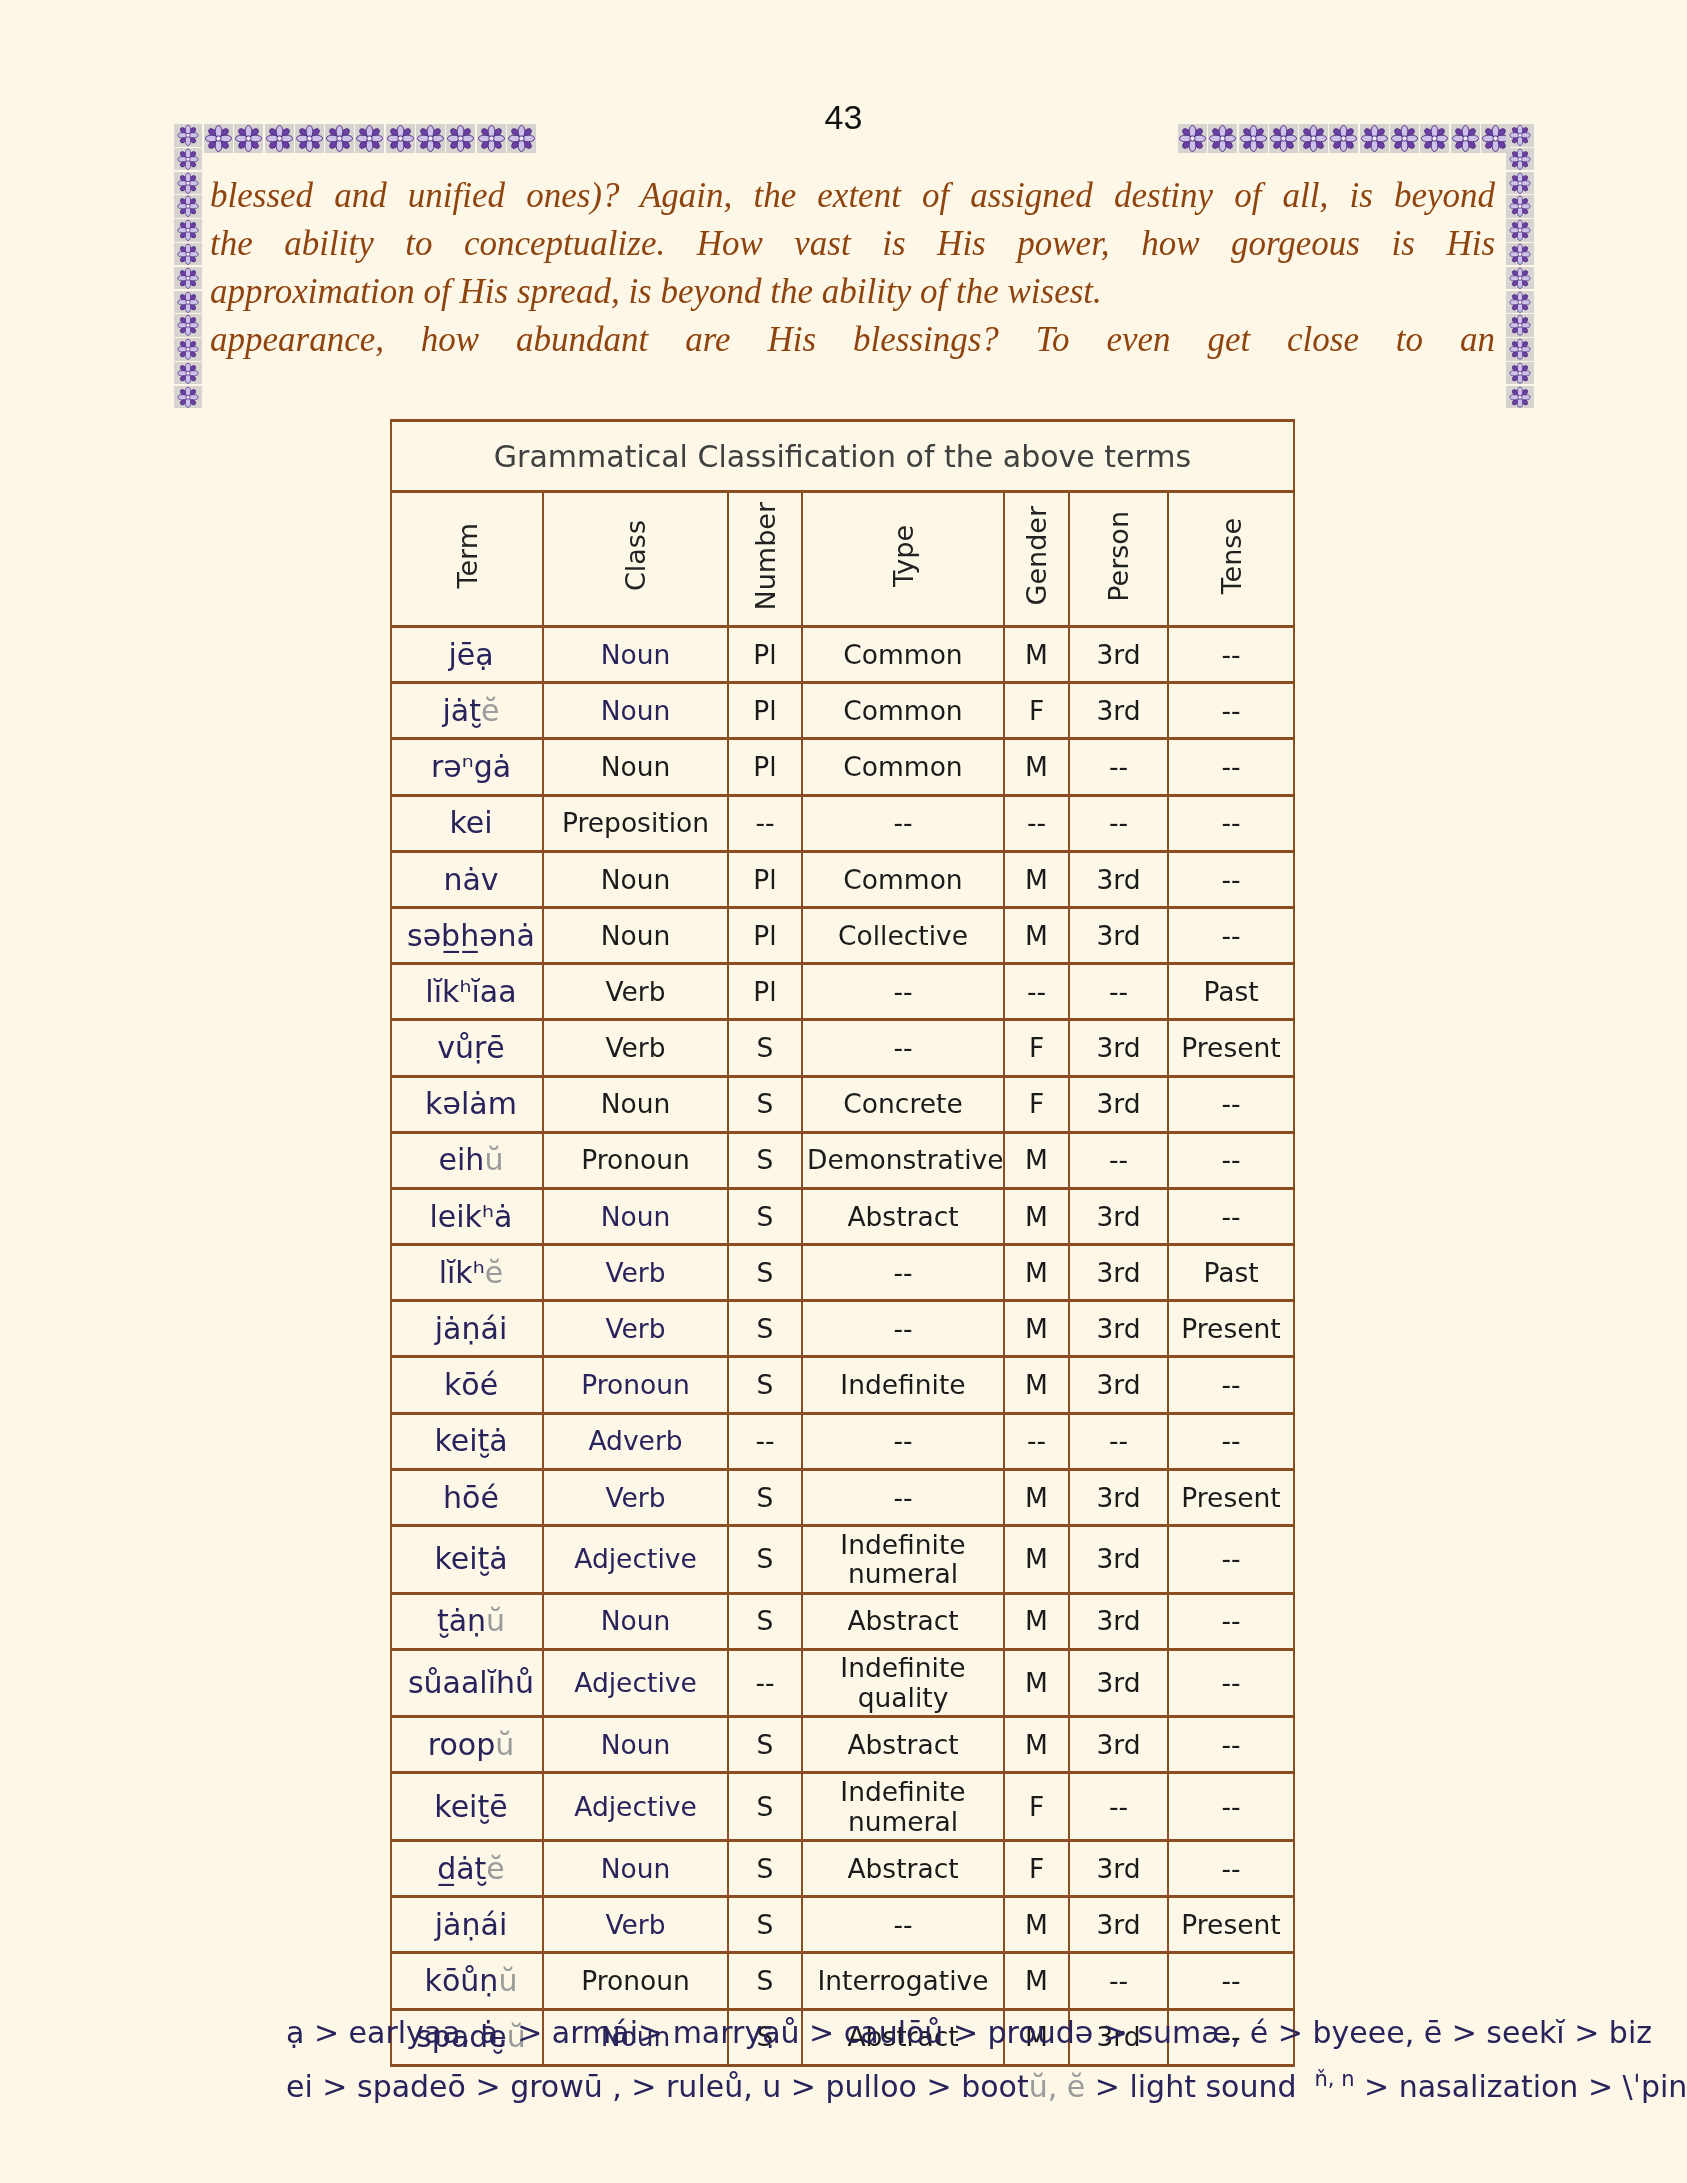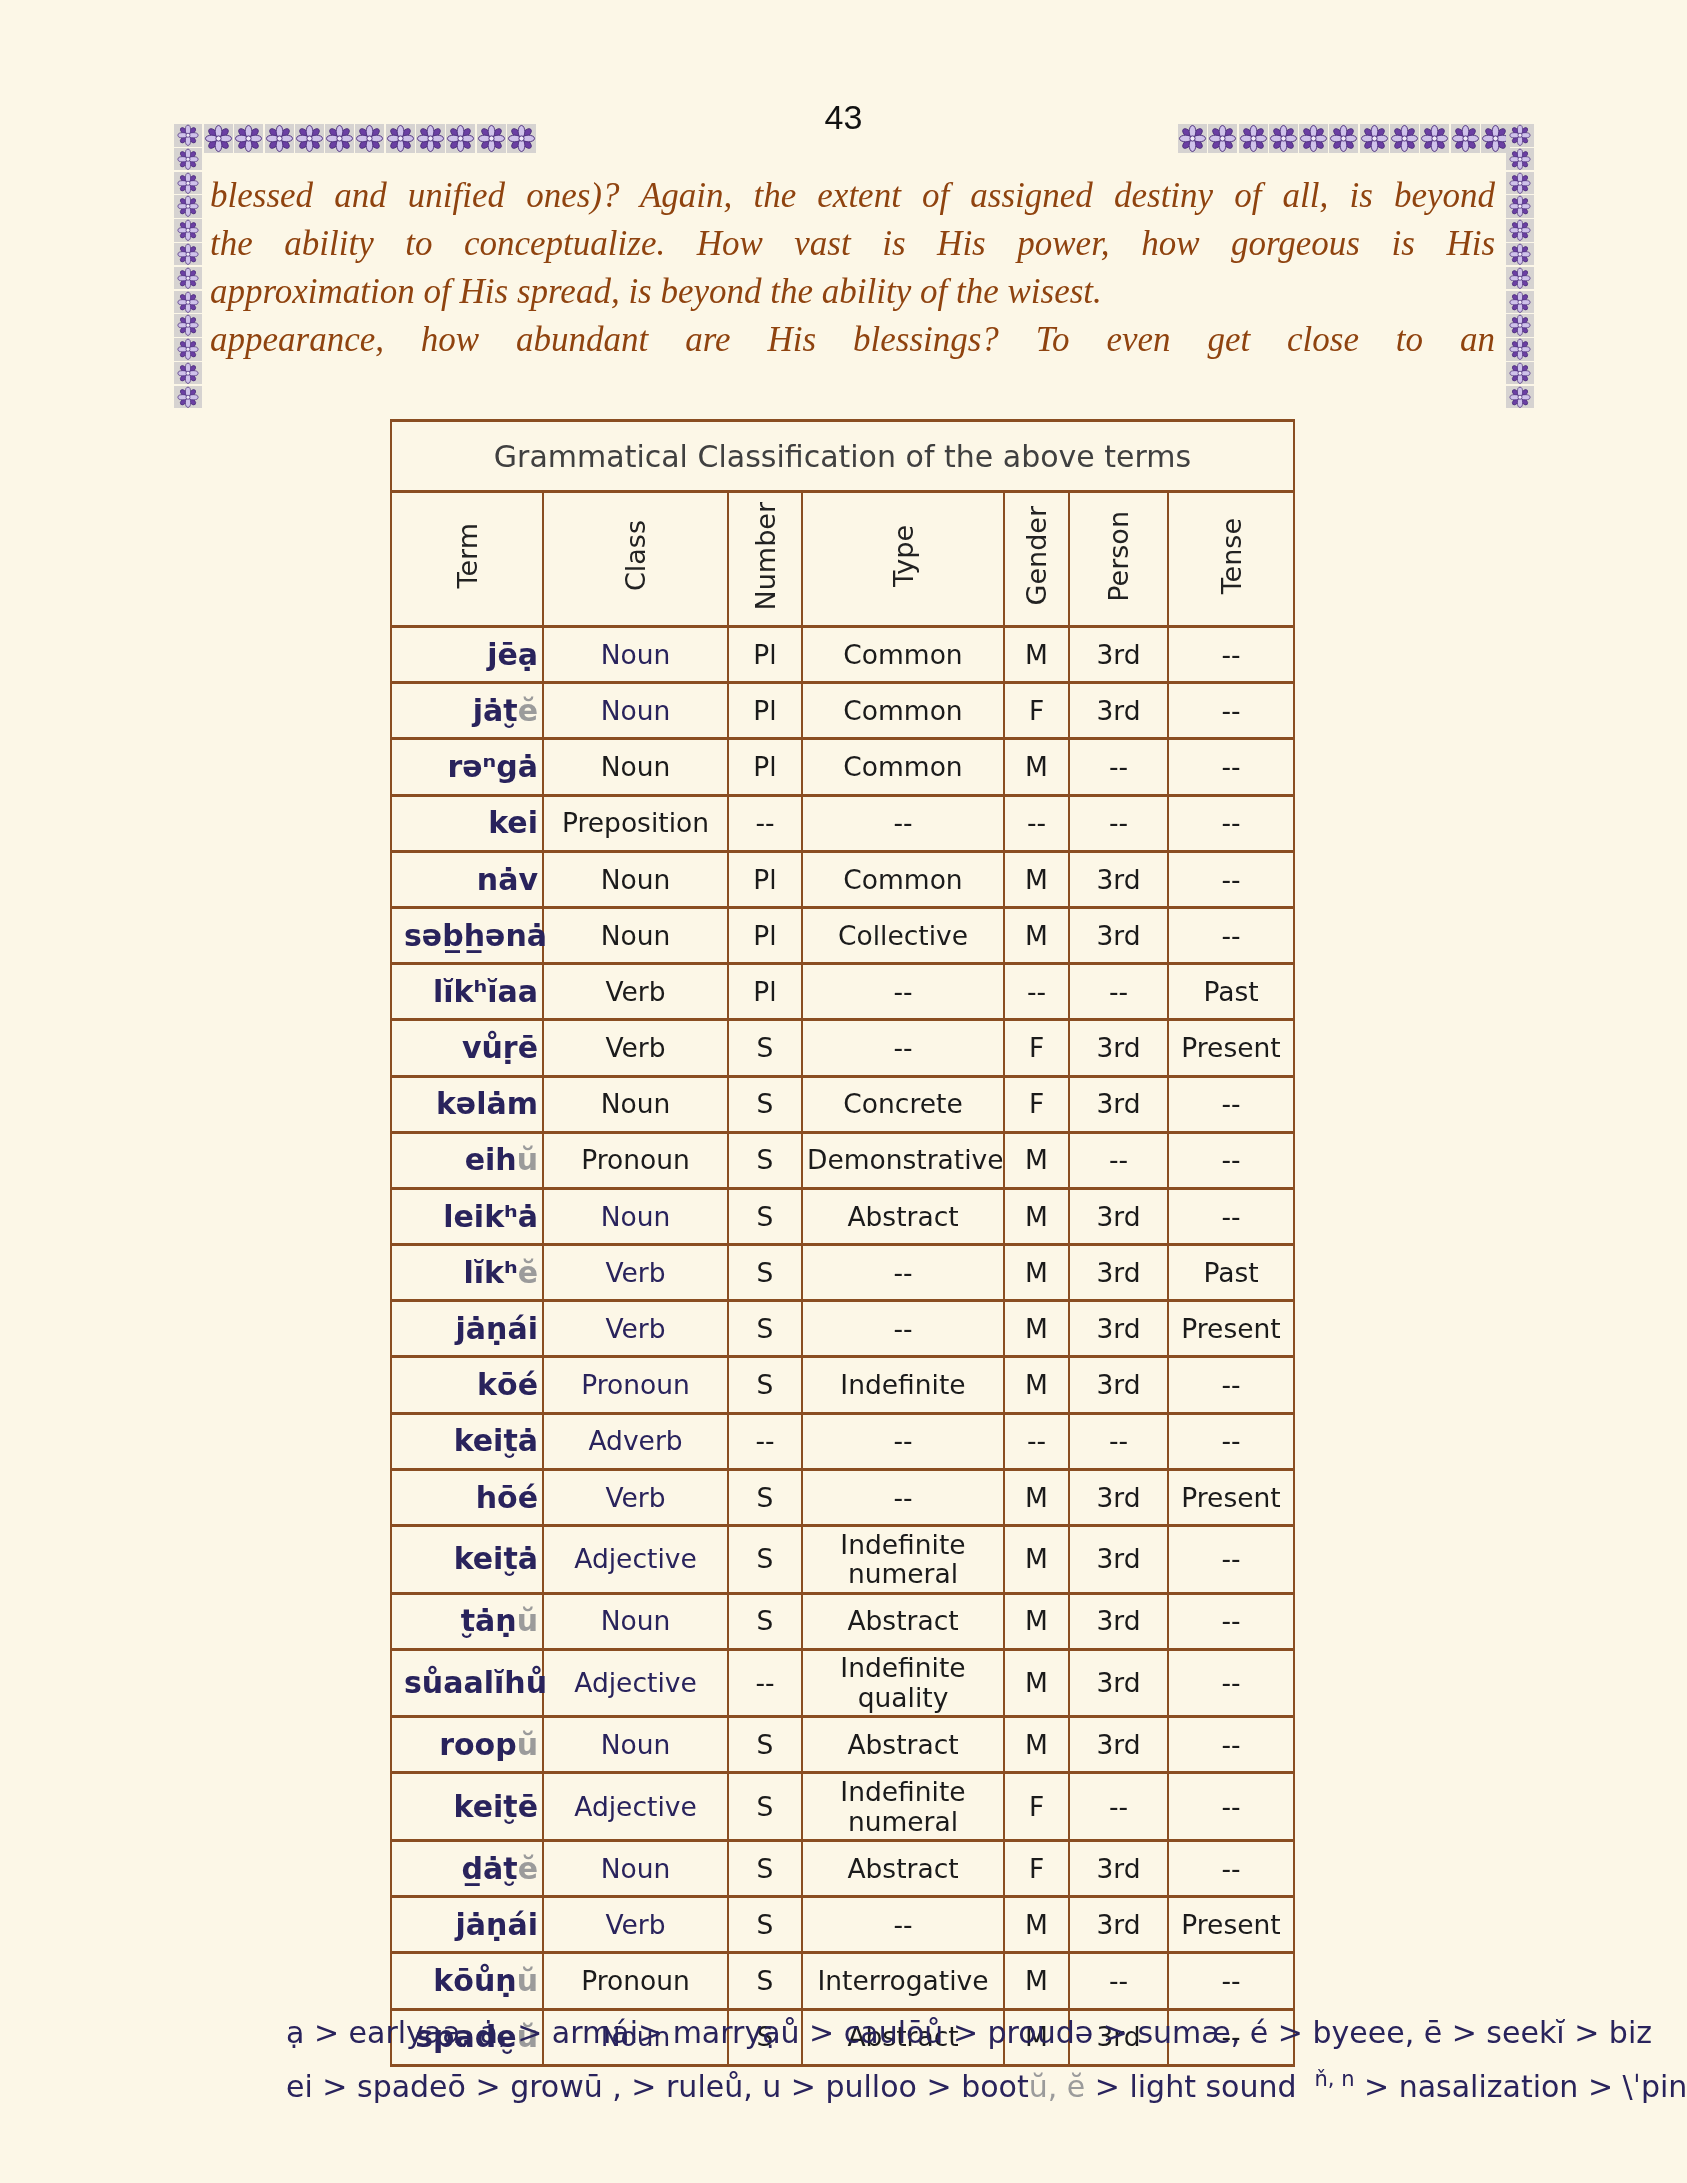--- a/index.html
+++ b/index.html
@@ -28,21 +28,21 @@
   .gtable td,.gtable th{border-left:2px solid #8a4e22;border-right:2px solid #8a4e22;
     border-top:3.3px solid #8a4e22;border-bottom:3.3px solid #8a4e22;
     text-align:center;vertical-align:middle;font-weight:normal;
     font-family:"DejaVu Sans","Liberation Sans",sans-serif;}
   .title-cell{height:66px;font-size:30px;color:#404040;
     font-family:"Liberation Sans","DejaVu Sans",sans-serif;margin-left:9px;}
   .header-row th{height:130px;font-size:27px;color:#222;}
   .vh{writing-mode:vertical-rl;transform:rotate(180deg);display:inline-block;
     line-height:1;}
   .data-row td{height:48px;font-size:26.5px;padding:2.6px 4px;line-height:1.12;}
-  .data-row td.term{ text-align:right;padding-left:12px;font-size:30px;color:#29235c;font-weight:bold;}
+  .data-row td.term{ text-align:center;padding-left:12px;font-size:30px;color:#29235c;}
   .navy{color:#29235c;}
   .gray{color:#9b9b9b;}
   .boldish{font-weight:bold;}
   
   .key{position:absolute;left:286px;top:2015px;width:1129px;
     color:#29235c;font-size:30px;
     font-family:"DejaVu Sans","Liberation Sans",sans-serif;}
   .kline{display:flex;justify-content:space-between;align-items:baseline;margin-bottom:17px;}
   .kitem{white-space:nowrap;}
   .kitem sup{font-size:0.7em;margin-left:18px;}

